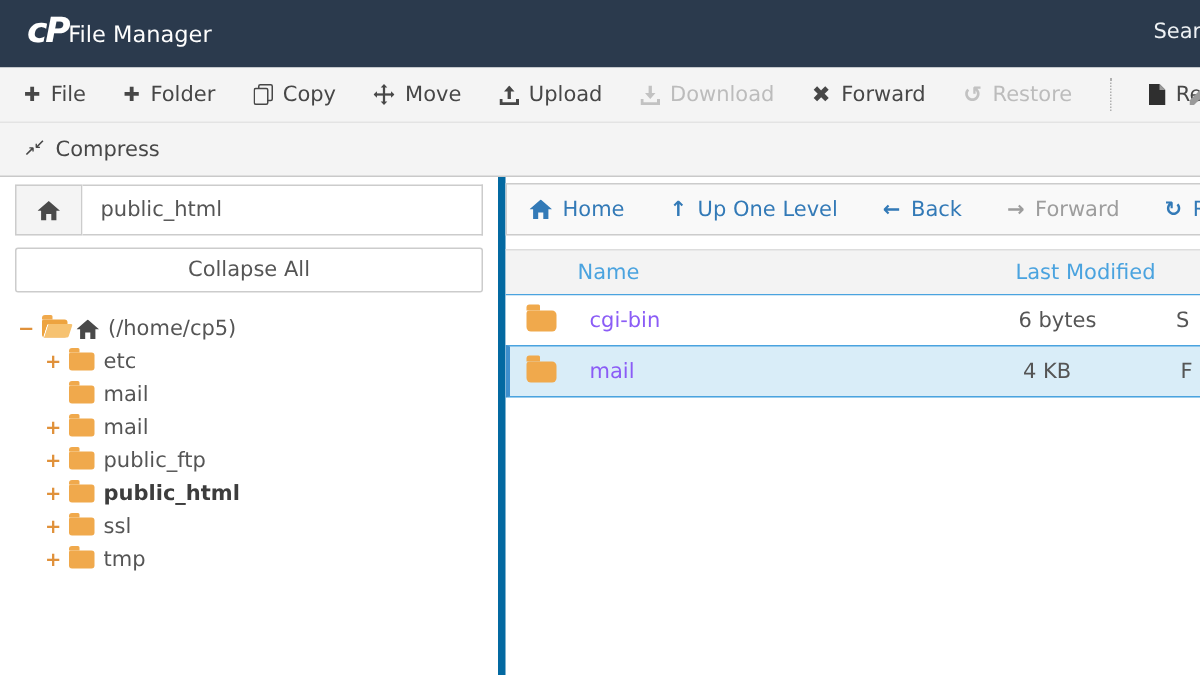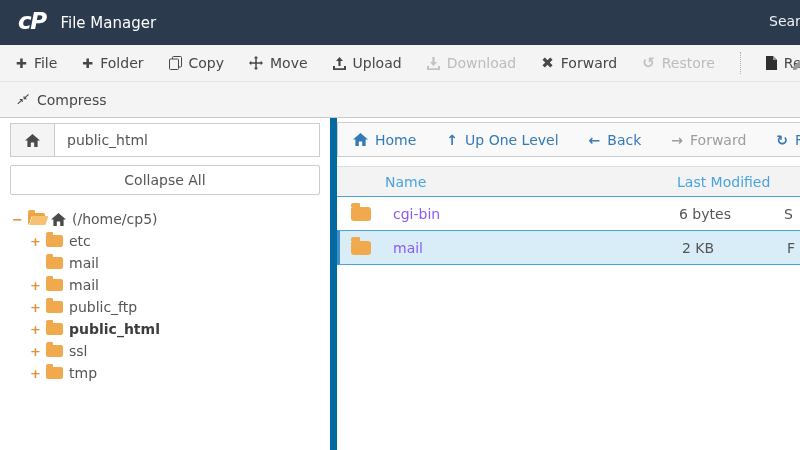--- a/index.html
+++ b/index.html
@@ -4,42 +4,42 @@
 <style>
   * { margin:0; padding:0; box-sizing:border-box; }
   html,body { width:800px; height:450px; overflow:hidden; }
   body {
     font-family:"DejaVu Sans","Liberation Sans",sans-serif;
     position:relative; background:#fff; color:#555; font-size:14px;
   }
 
   
   .app-header { height:45px; background:#2b3a4d; display:flex; align-items:center; padding-left:18px; position:relative; }
-  .logo { color:#fff; font-size:23px; font-weight:bold; font-style:italic; letter-spacing:-1.5px; margin-right:15px; line-height:1; padding-bottom:3px;}
+  .logo { color:#fff; font-size:23px; font-weight:bold; font-style:italic; letter-spacing:-1.5px; line-height:1; padding-bottom:3px;}
   .app-title { color:#fdfdfd; font-size:15px; font-weight:400; }
   .search-label { position:absolute; left:769px; top:13px; color:#eef1f4; font-size:14px; white-space:nowrap; cursor:pointer; }
 
   
   .toolbar-row1 { height:37px; background:#f4f4f4; border-bottom:1px solid #e3e3e3; display:flex; align-items:center; padding-left:16px; gap:25px; position:relative; }
   .toolbar-row2 { height:36px; background:#f4f4f4; border-bottom:1px solid #c9c9c9; display:flex; align-items:center; padding-left:16px; }
   .tb-item { display:flex; align-items:center; gap:7px; font-size:14px; color:#474747; cursor:pointer; white-space:nowrap; }
   .tb-item.disabled { color:#bcbcbc; cursor:default; }
   .glyph { font-size:13px; font-weight:bold; color:#474747; line-height:1; }
   .glyph.big { font-size:15px; }
   .disabled .glyph { color:#c2c2c2; }
   .tb-sep { border-left:1px dotted #b0b0b0; height:22px; }
   .compress-icon { position:relative; width:14px; height:14px; display:inline-block; }
   .compress-icon span { position:absolute; font-size:9px; font-weight:bold; line-height:1; color:#474747; }
   .ci-sw { top:0; right:0; }
   .ci-ne { bottom:0; left:0; }
   .edit-partial { position:absolute; left:793px; top:11px; }
 
   
   .content { position:absolute; top:118px; left:0; right:0; bottom:0; display:flex; background:#fff; }
-  .sidebar { width:337px; border-right:7px solid #0369a1; padding-top:5px; flex-shrink:0; }
+  .sidebar { width:337px; border-right:5px solid #0369a1; padding-top:5px; flex-shrink:0; }
 
   .pathbar { display:flex; margin:0 10px; height:34px; }
   .home-btn { width:45px; background:#f4f4f4; border:1px solid #ccc; display:flex; align-items:center; justify-content:center; cursor:pointer; }
   .path-input { flex:1; border:1px solid #ccc; border-left:none; font-family:inherit; font-size:14px; color:#555; padding:0 12px; outline:none; min-width:0; }
   .go-btn { width:45px; background:#fff; border:1px solid #ccc; border-left:none; font-family:inherit; font-size:14px; color:#555; cursor:pointer; }
 
   .collapse-btn { display:block; width:calc(100% - 20px); margin:8px 10px 0; height:30px; background:#fff; border:1px solid #ccc; border-radius:2px; font-family:inherit; font-size:14px; color:#555; cursor:pointer; }
 
   .tree { margin-top:13px; font-size:14px; }
   .tree-row { display:flex; align-items:center; height:22px; cursor:pointer; gap:6px; }
@@ -276,18 +276,18 @@
         </span>
         <span class="cell-size">6 bytes</span>
         <span class="cell-last">S</span>
       </div>
 
       <div class="t-row selected">
         <span class="cell-name">
           <span class="folder lg"></span>
           <span>mail</span>
         </span>
-        <span class="cell-size">2 KB</span>
+        <span class="cell-size">4 KB</span>
         <span class="cell-last">F</span>
       </div>
     </div>
   </div>
 </div>
 
 </body></html>

